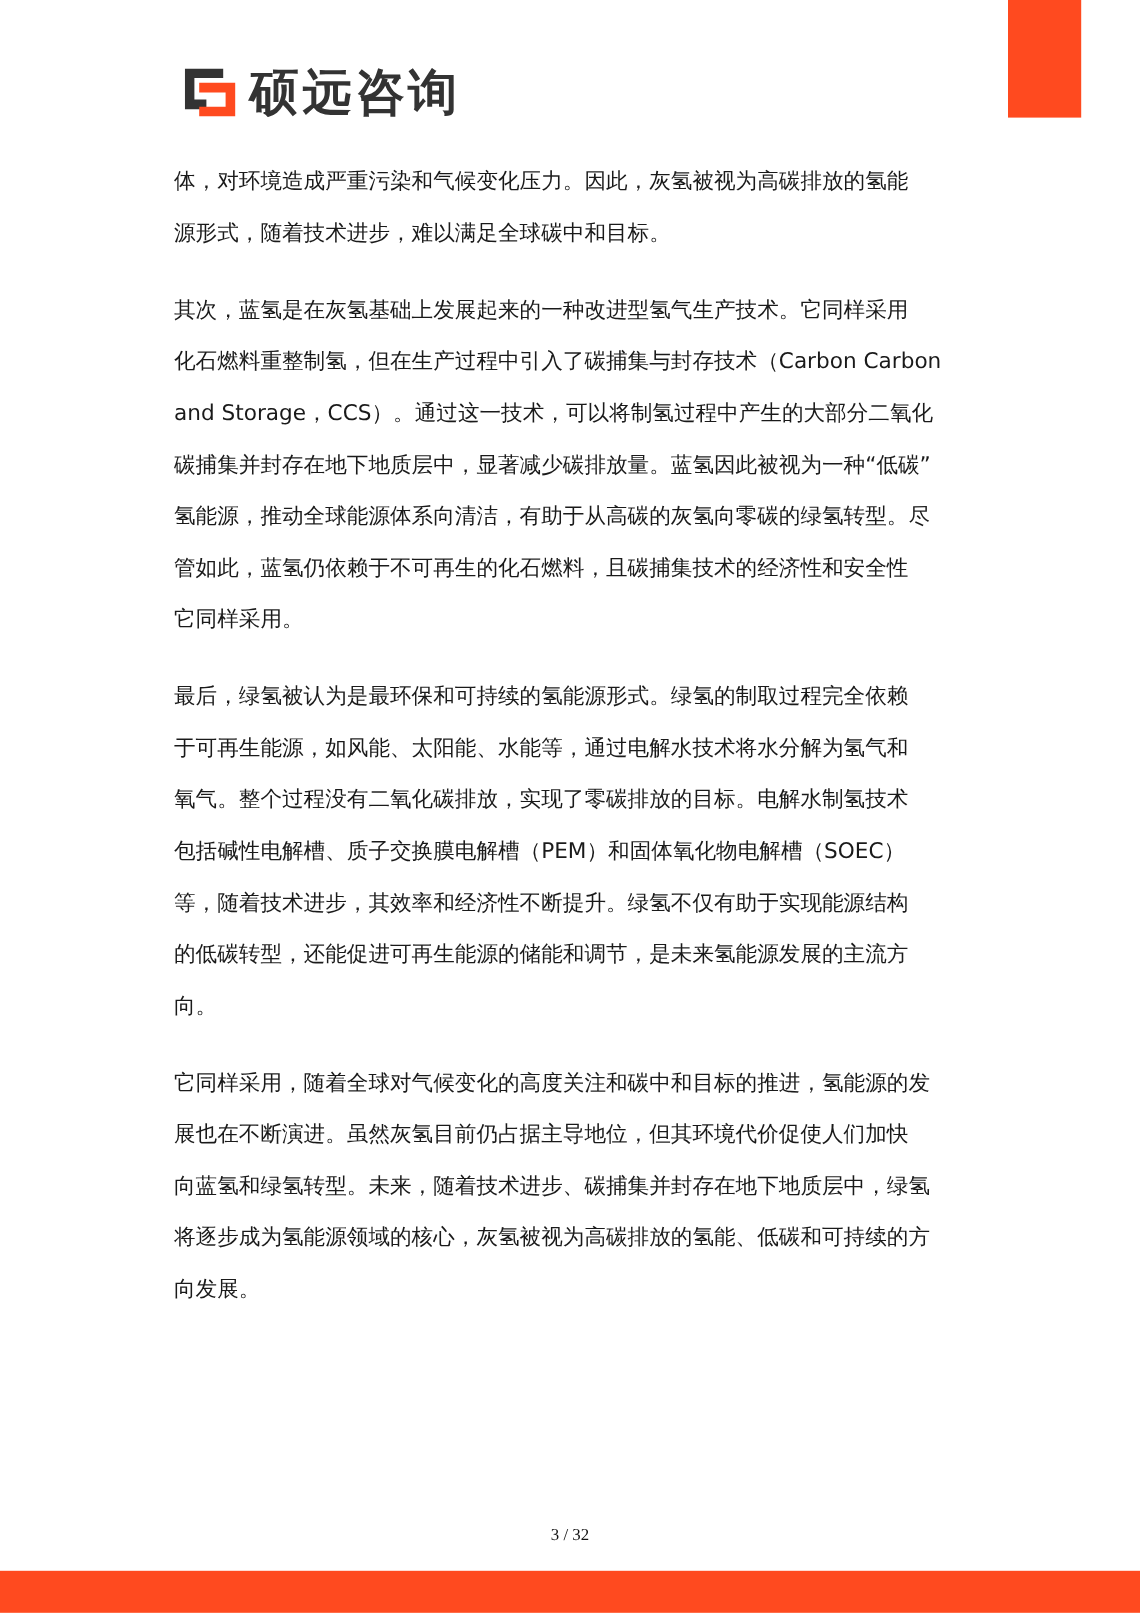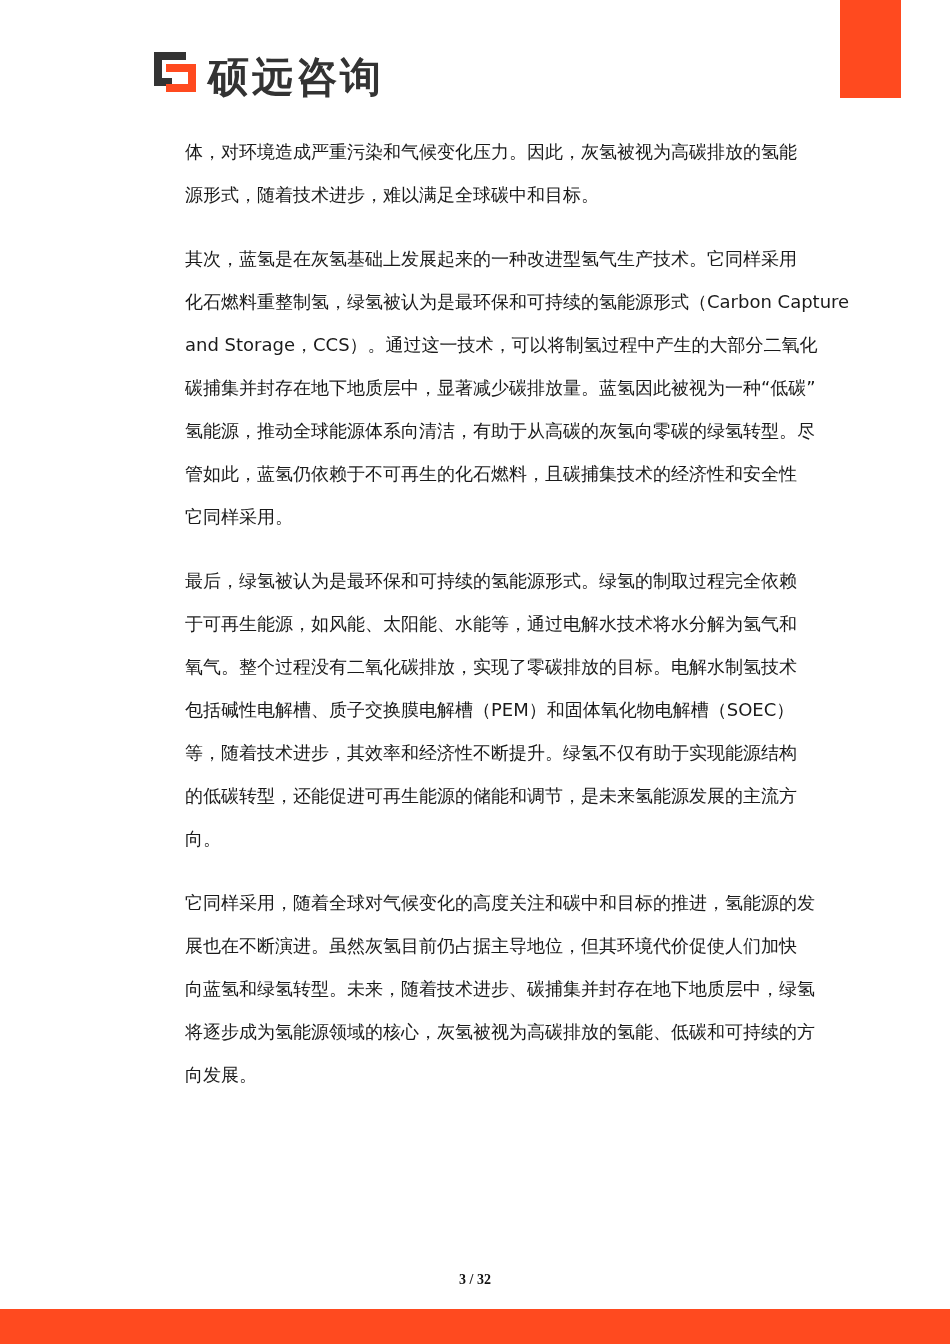--- a/index.html
+++ b/index.html
@@ -8,39 +8,39 @@
       background: #ffffff;
       font-family: "DejaVu Sans", "Liberation Sans", sans-serif;
       color: #1a1a1a;
     }
     .corner-bar {
       position: absolute; left: 840px; top: 0; width: 61px; height: 98px;
       background: #ff4a1f;
     }
     .logo {
       position: absolute; left: 154px; top: 52px; height: 50px;
-      display: flex; align-items: flex-start;
+      display: flex; align-items: center;
     }
     .logo-mark { position: relative; width: 44px; height: 40px; margin-right: 10px; }
     .logo-mark svg { display: block; }
     .logo-text {
       font-size: 41px; font-weight: bold; color: #333333; letter-spacing: 3px;
       line-height: 50px;
     }
     .content {
       position: absolute; left: 145px; top: 130px; width: 665px;
     }
     .para {
       font-size: 18px; line-height: 43px; margin: 0 0 21px 0;
       text-align: justify; word-break: break-all;
     }
-    .para .line { display: block; white-space: nowrap; margin-left: 40px; }
+    .para .line { display: block; white-space: nowrap; }
     .page-num {
       position: absolute; left: 0; width: 950px; top: 1272px; text-align: center;
-      font-family: "Liberation Serif", serif; font-weight: bold; font-size: 14px; color: #111;
+      font-family: "Liberation Serif", serif; font-weight: normal; font-size: 14px; color: #111;
     }
     .bottom-bar {
       position: absolute; left: 0; top: 1309px; width: 950px; height: 35px;
       background: #ff4a1f;
     }
   </style>
 </head>
 <body>
 
 <div class="corner-bar"></div>
@@ -55,21 +55,21 @@
   <span class="logo-text">硕远咨询</span>
 </div>
 
 <div class="content">
   <p class="para">
     <span class="line">体，对环境造成严重污染和气候变化压力。因此，灰氢被视为高碳排放的氢能</span>
     <span class="line">源形式，随着技术进步，难以满足全球碳中和目标。</span>
   </p>
   <p class="para">
     <span class="line">其次，蓝氢是在灰氢基础上发展起来的一种改进型氢气生产技术。它同样采用</span>
-    <span class="line">化石燃料重整制氢，绿氢被认为是最环保和可持续的氢能源形式（Carbon Capture</span>
+    <span class="line">化石燃料重整制氢，但在生产过程中引入了碳捕集与封存技术（Carbon Carbon</span>
     <span class="line">and Storage，CCS）。通过这一技术，可以将制氢过程中产生的大部分二氧化</span>
     <span class="line">碳捕集并封存在地下地质层中，显著减少碳排放量。蓝氢因此被视为一种“低碳”</span>
     <span class="line">氢能源，推动全球能源体系向清洁，有助于从高碳的灰氢向零碳的绿氢转型。尽</span>
     <span class="line">管如此，蓝氢仍依赖于不可再生的化石燃料，且碳捕集技术的经济性和安全性</span>
     <span class="line">它同样采用。</span>
   </p>
   <p class="para">
     <span class="line">最后，绿氢被认为是最环保和可持续的氢能源形式。绿氢的制取过程完全依赖</span>
     <span class="line">于可再生能源，如风能、太阳能、水能等，通过电解水技术将水分解为氢气和</span>
     <span class="line">氧气。整个过程没有二氧化碳排放，实现了零碳排放的目标。电解水制氢技术</span>

